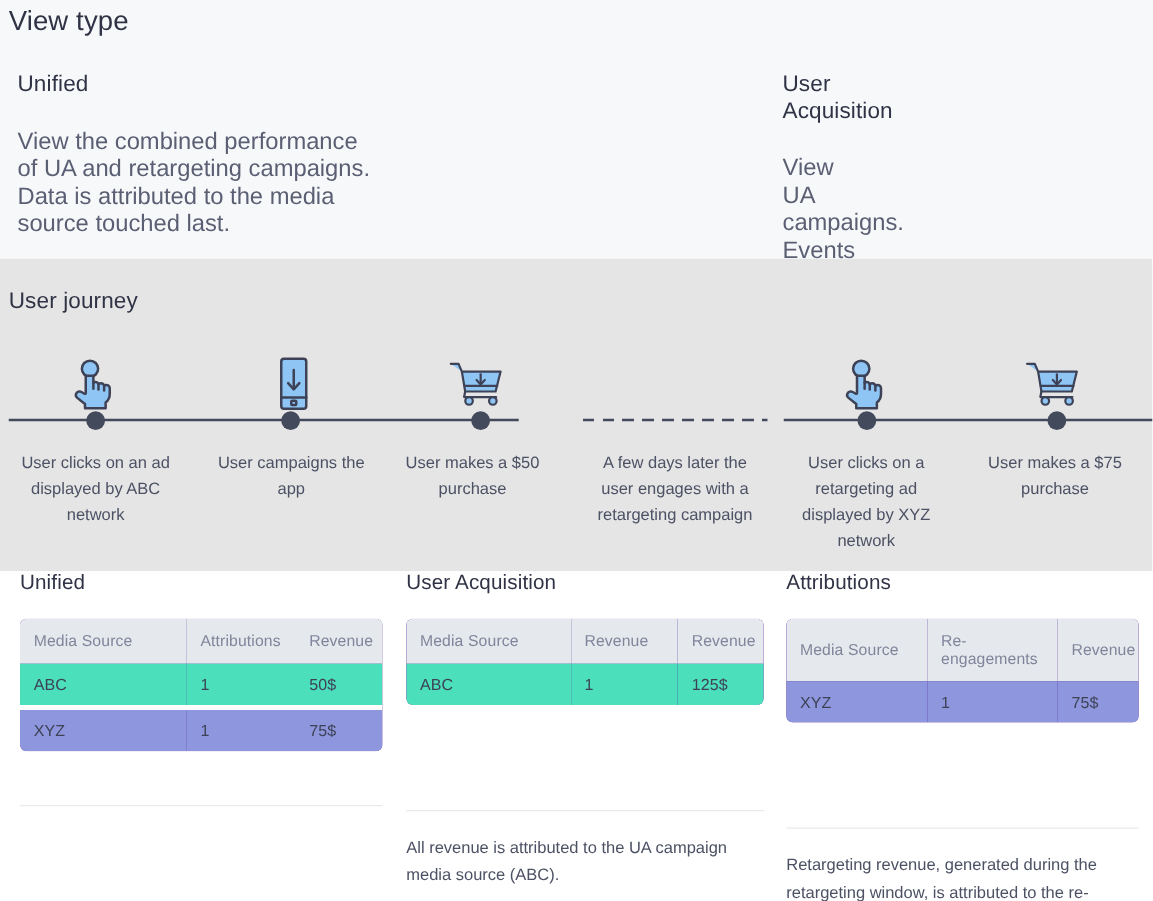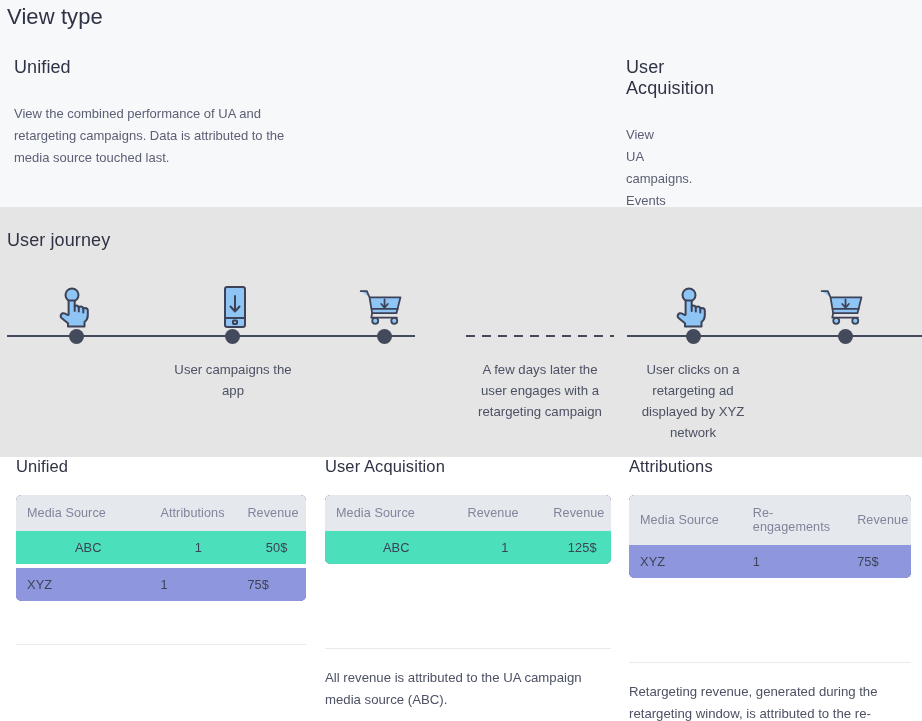--- a/index.html
+++ b/index.html
@@ -57,21 +57,21 @@
   .vt-col.c3 { left: 625px; width: 290px; }
 
   .vt-head {
     font-size: 18px;
     font-weight: 400;
     color: #303345;
     margin-bottom: 25px;
     letter-spacing: 0.1px;
   }
   .vt-body {
-    font-size: 13px;
+    font-size: 19px;
     line-height: 22px;
     color: #5b5f73;
   }
 
   
   .journey {
     position: absolute;
     left: 0; top: 207px;
     width: 922px;
     height: 250px;
@@ -179,21 +179,21 @@
     text-align: left;
     padding: 11px 0 11px 11px;
     letter-spacing: 0.1px;
   }
   .tbl td {
     font-size: 12.8px;
     color: #3d4256;
     padding: 9px 0 9px 11px;
     letter-spacing: 0.1px;
   }
-  tr.row-green td { background: #4bdfbb; text-align: center; }
+  tr.row-green td { background: #4bdfbb; }
   tr.row-purple td { background: #8e97dd; }
   tr.row-gap td { background: #ffffff; height: 4px; padding: 0; }
 
   .hr {
     border: none;
     border-top: 1px solid #e9eaef;
     margin-top: 0;
   }
   .foot-note {
     font-size: 13.2px;
@@ -296,23 +296,26 @@
         </g>
       </svg>
     </div>
 
     <div class="dot" style="left:69px;"></div>
     <div class="dot" style="left:225px;"></div>
     <div class="dot" style="left:377px;"></div>
     <div class="dot" style="left:686px;"></div>
     <div class="dot" style="left:838px;"></div>
 
+    <div class="j-label" style="left:8px;   width:137px;">User clicks on an ad displayed by ABC network</div>
     <div class="j-label" style="left:171px; width:124px;">User campaigns the app</div>
+    <div class="j-label" style="left:319px; width:118px;">User makes a $50 purchase</div>
     <div class="j-label" style="left:627px; width:132px;">User clicks on a retargeting ad displayed by XYZ network</div>
     <div class="j-label" style="left:470px; width:140px;">A few days later the user engages with a retargeting campaign</div>
+    <div class="j-label" style="left:785px; width:118px;">User makes a $75 purchase</div>
   </section>
 
   <section class="tables">
 
     <div class="tcol c1">
       <div class="tcol-head">Unified</div>
       <div class="tbl-wrap">
         <table class="tbl">
           <thead>
             <tr>

